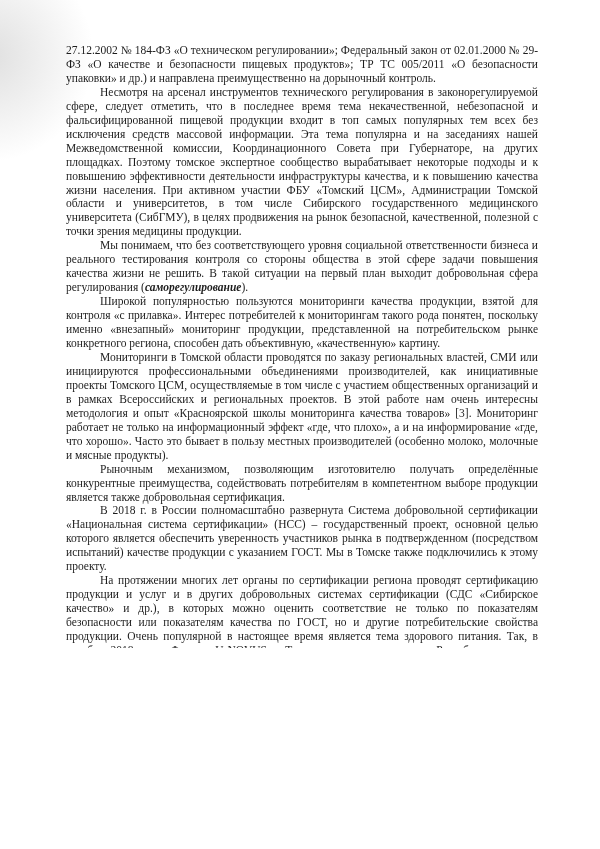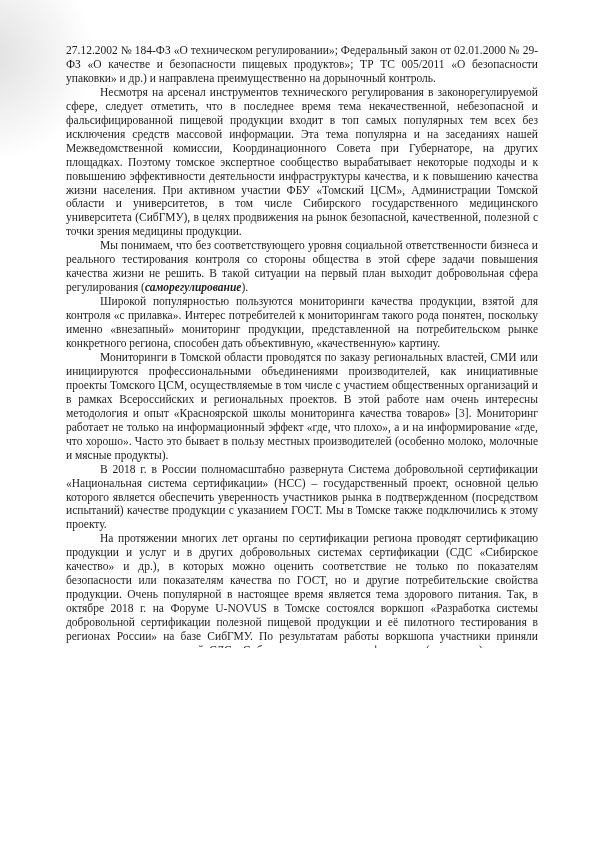--- a/index.html
+++ b/index.html
@@ -64,18 +64,19 @@
 
 <div class="page">
   <div class="scan-shade"></div>
 
   <div class="text-block">
     <p class="no-indent">27.12.2002 № 184-ФЗ «О техническом регулировании»; Федеральный закон от 02.01.2000 № 29-ФЗ «О качестве и безопасности пищевых продуктов»; ТР ТС 005/2011 «О безопасности упаковки» и др.) и направлена преимущественно на дорыночный контроль.</p>
     <p>Несмотря на арсенал инструментов технического регулирования в законорегулируемой сфере, следует отметить, что в последнее время тема некачественной, небезопасной и фальсифицированной пищевой продукции входит в топ самых популярных тем всех без исключения средств массовой информации. Эта тема популярна и на заседаниях нашей Межведомственной комиссии, Координационного Совета при Губернаторе, на других площадках. Поэтому томское экспертное сообщество вырабатывает некоторые подходы и к повышению эффективности деятельности инфраструктуры качества, и к повышению качества жизни населения. При активном участии ФБУ «Томский ЦСМ», Администрации Томской области и университетов, в том числе Сибирского государственного медицинского университета (СибГМУ), в целях продвижения на рынок безопасной, качественной, полезной с точки зрения медицины продукции.</p>
     <p><span>Мы понимаем, что без соответствующего уровня социальной ответственности бизнеса и реального тестирования контроля со стороны общества в этой сфере задачи повышения качества жизни не решить. В такой ситуации на первый план выходит добровольная сфера регулирования (</span><span class="bi">саморегулирование</span><span>).</span></p>
     <p>Широкой популярностью пользуются мониторинги качества продукции, взятой для контроля «с прилавка». Интерес потребителей к мониторингам такого рода понятен, поскольку именно «внезапный» мониторинг продукции, представленной на потребительском рынке конкретного региона, способен дать объективную, «качественную» картину.</p>
     <p>Мониторинги в Томской области проводятся по заказу региональных властей, СМИ или инициируются профессиональными объединениями производителей, как инициативные проекты Томского ЦСМ, осуществляемые в том числе с участием общественных организаций и в рамках Всероссийских и региональных проектов. В этой работе нам очень интересны методология и опыт «Красноярской школы мониторинга качества товаров» [3]. Мониторинг работает не только на информационный эффект «где, что плохо», а и на информирование «где, что хорошо». Часто это бывает в пользу местных производителей (особенно молоко, молочные и мясные продукты).</p>
+    <p>Рыночным механизмом, позволяющим изготовителю получать определённые конкурентные преимущества, содействовать потребителям в компетентном выборе продукции является также добровольная сертификация.</p>
     <p>В 2018 г. в России полномасштабно развернута Система добровольной сертификации «Национальная система сертификации» (НСС) – государственный проект, основной целью которого является обеспечить уверенность участников рынка в подтвержденном (посредством испытаний) качестве продукции с указанием ГОСТ. Мы в Томске также подключились к этому проекту.</p>
     <p>На протяжении многих лет органы по сертификации региона проводят сертификацию продукции и услуг и в других добровольных системах сертификации (СДС «Сибирское качество» и др.), в которых можно оценить соответствие не только по показателям безопасности или показателям качества по ГОСТ, но и другие потребительские свойства продукции. Очень популярной в настоящее время является тема здорового питания. Так, в октябре 2018 г. на Форуме U-NOVUS в Томске состоялся воркшоп «Разработка системы добровольной сертификации полезной пищевой продукции и её пилотного тестирования в регионах России» на базе СибГМУ. По результатам работы воркшопа участники приняли решение о создании новой СДС «Сибирская система сертификации» (в проекте) на основе партнёрства «Лаборатории здоровья» СибГМУ и ФБУ «Томский ЦСМ», которые, в частности, будут заниматься вопросами сертификации «полезности» пищевых продуктов.</p>
   </div>
 
   <div class="page-number">19</div>
 </div>
 
 </body></html>

